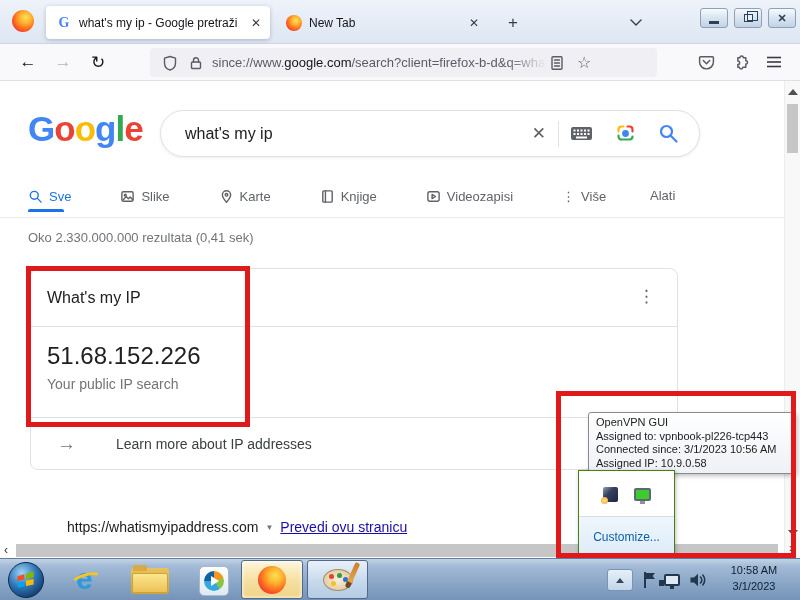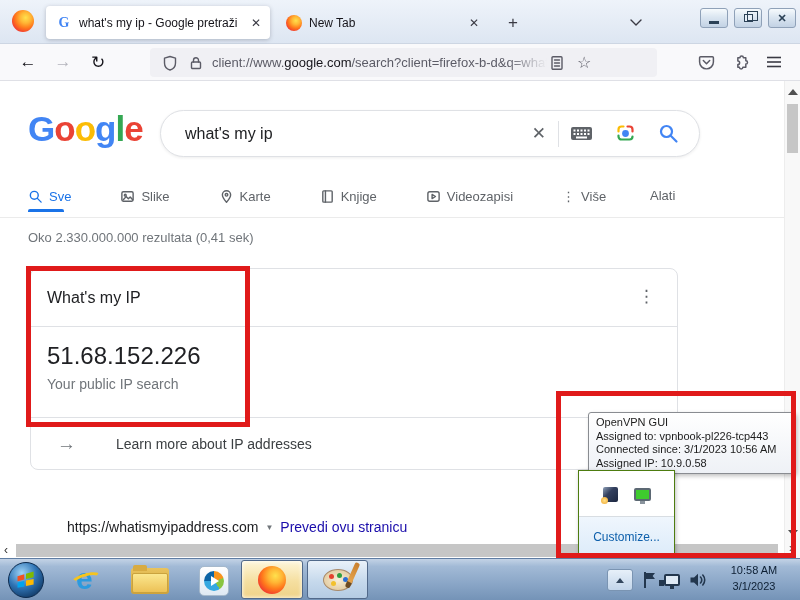--- a/index.html
+++ b/index.html
@@ -70,21 +70,21 @@
   .card-ip { position:absolute; left:16px; top:73px; font-size:24px; color:#202124; }
   .card-sub { position:absolute; left:16px; top:107px; font-size:14px; color:#70757a; }
   .card-div2 { position:absolute; left:0; top:148px; width:100%; height:1px; background:#dfe1e5; }
   .card-learn { position:absolute; left:0; top:148px; width:100%; height:53px; display:flex; align-items:center; }
   .learn-arrow { margin-left:26px; font-size:19px; color:#70757a; }
   .learn-text { margin-left:40px; font-size:14px; color:#3c4043; }
 
   .result-line { position:absolute; left:30px; top:438px; font-size:14px; display:flex; align-items:center; gap:7px; }
   .result-url { color:#202124;margin-left:37px; }
   .result-caret { font-size:8px; color:#70757a; }
-  .result-translate { color:#1a0dab; }
+  .result-translate { color:#1a0dab;text-decoration:underline; }
 
   
   .vscroll { position:absolute; left:784px; top:0; width:16px; height:477px; background:#f8f8f8; border-left:1px solid #ededed; }
   .vs-up { position:absolute; left:3px; top:8px; width:0; height:0; border-left:5px solid transparent; border-right:5px solid transparent; border-bottom:6px solid #505050; }
   .vs-thumb { position:absolute; left:2px; top:23px; width:11px; height:49px; background:#c6c6c6; }
   .vs-down { position:absolute; left:3px; top:449px; width:0; height:0; border-left:5px solid transparent; border-right:5px solid transparent; border-top:6px solid #505050; }
   .vs-corner { position:absolute; left:4px; top:460px; font-size:12px; color:#505050; }
   .hscroll { position:absolute; left:0; top:461px; width:784px; height:16px; background:#fff; }
   .hs-left { position:absolute; left:4px; top:1px; font-size:12px; color:#333; }
   .hs-thumb { position:absolute; left:16px; top:2px; width:762px; height:13px; background:#c6c6c6; }
@@ -201,21 +201,21 @@
       <div class="nav-ico" style="left:84px;">↻</div>
 
       <div class="urlbar">
         <svg class="stroke" style="margin-left:12px;" width="16" height="16" viewBox="0 0 16 16">
           <path d="M8 1.5 L13.5 3.2 V8 C13.5 11.8 10.8 14.2 8 15 C5.2 14.2 2.5 11.8 2.5 8 V3.2 Z"></path>
         </svg>
         <svg class="stroke" style="margin-left:10px;" width="16" height="16" viewBox="0 0 16 16">
           <rect x="3.5" y="7" width="9" height="6.5" rx="1"></rect>
             <path d="M5.5 7 V5.2 a2.5 2.5 0 0 1 5 0 V7"></path>
         </svg>
-        <span class="url-text"><span>client://www.</span><span class="domain">google.com</span><span>/search?client=firefox-b-d&amp;q=what's</span></span>
+        <span class="url-text"><span>since://www.</span><span class="domain">google.com</span><span>/search?client=firefox-b-d&amp;q=what's</span></span>
         <svg class="stroke" style="margin-left:2px;" width="16" height="16" viewBox="0 0 16 16">
           <rect x="3" y="1.8" width="10" height="12.4" rx="1"></rect>
             <line x1="5.5" y1="5" x2="10.5" y2="5"></line>
             <line x1="5.5" y1="8" x2="10.5" y2="8"></line>
             <line x1="5.5" y1="11" x2="10.5" y2="11"></line>
         </svg>
         <span style="margin:0 8px 0 12px;font-size:16px;color:#5b5b66;">☆</span>
       </div>
 
       <div class="ico-btn-right" style="left:692px;">

